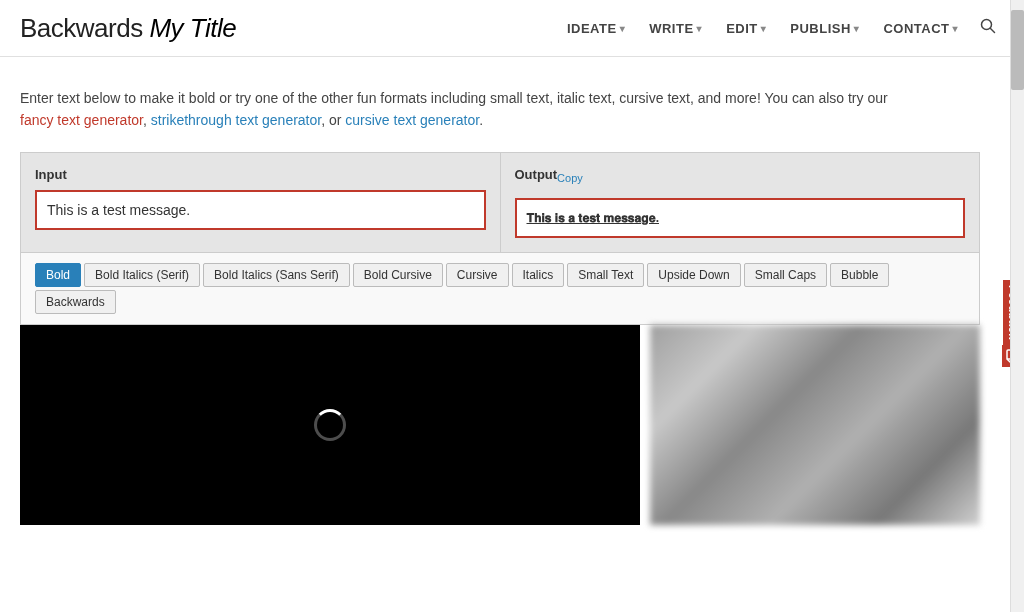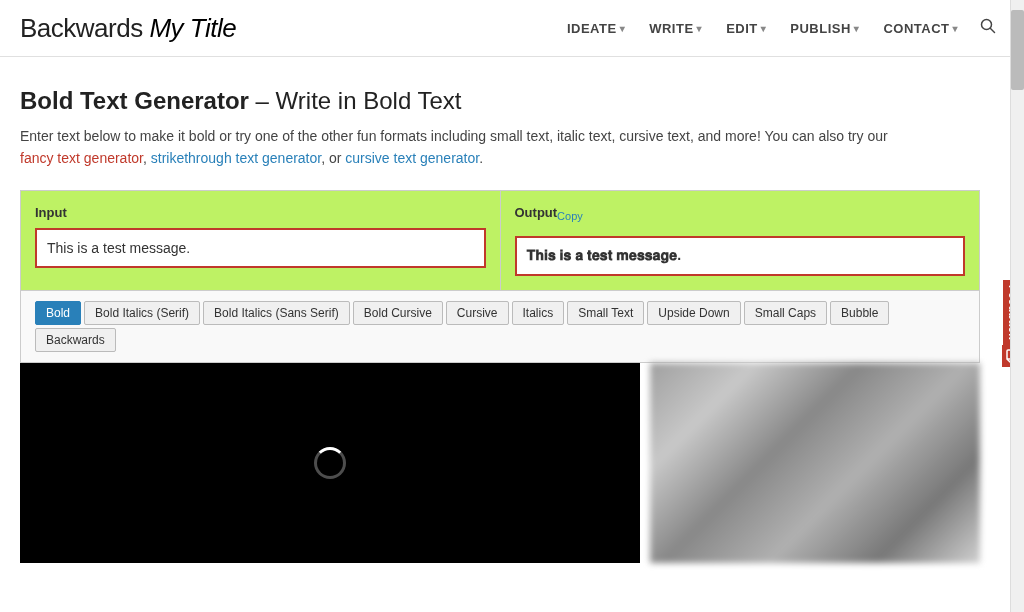--- a/index.html
+++ b/index.html
@@ -80,21 +80,21 @@
     .tool-area {
       display: flex;
       gap: 0;
       border: 1px solid #ccc;
       background: #f9f9f9;
       margin-bottom: 0;
     }
     .tool-panel {
       flex: 1;
       padding: 14px;
-      background: #bef264;
+      background: #e5e5e5;
     }
     .tool-panel-label {
       font-size: 13px;
       font-weight: 600;
       color: #333;
       margin-bottom: 8px;
     }
     .tool-input {
       width: 100%;
       padding: 8px 10px;
@@ -121,28 +121,29 @@
       color: #2980b9;
       cursor: pointer;
       font-weight: normal;
       background: none;
       border: none;
       padding: 0;
     }
     .tool-output {
       width: 100%;
       padding: 8px 10px;
-      font-size: 14px;
+      font-size: 12px;
       font-weight: 700;
       border: 2px solid #c0392b;
       background: #fff;
       color: #333;
       height: 40px;
       display: flex;
       align-items: center;
+      text-decoration: underline;
     }
 
     
     .format-buttons {
       display: flex;
       flex-wrap: wrap;
       gap: 3px;
       padding: 10px 14px;
       background: #f9f9f9;
       border-left: 1px solid #ccc;
@@ -273,23 +274,20 @@
     <div class="search-icon-btn">
       <svg width="16" height="16" viewBox="0 0 16 16" fill="none">
         <circle cx="6.5" cy="6.5" r="5" stroke="#444" stroke-width="1.5"></circle>
         <line x1="10.5" y1="10.5" x2="14.5" y2="14.5" stroke="#444" stroke-width="1.5" stroke-linecap="round"></line>
       </svg>
     </div>
   </nav>
 </div>
 
 <div class="main">
-  <h1 class="page-title">
-    <strong>Bold Text Generator</strong><span> – Write in Bold Text</span>
-  </h1>
   <p class="description">
     <span>Enter text below to make it bold or try one of the other fun formats including small text, italic text, cursive text, and more! You can also try our </span><a href="#" class="">fancy text generator</a><span>, </span><a href="#" class="blue">strikethrough text generator</a><span>, or </span><a href="#" class="blue">cursive text generator</a><span>.</span>
   </p>
 
   <div class="tool-area">
 
     <div class="tool-panel">
       <div class="tool-panel-label">Input</div>
       <input type="text" class="tool-input" value="This is a test message." style="">
     </div>

